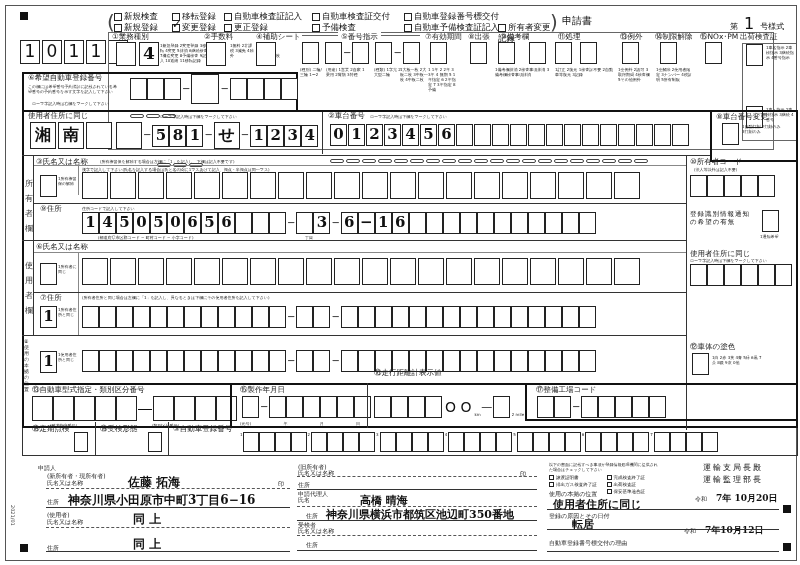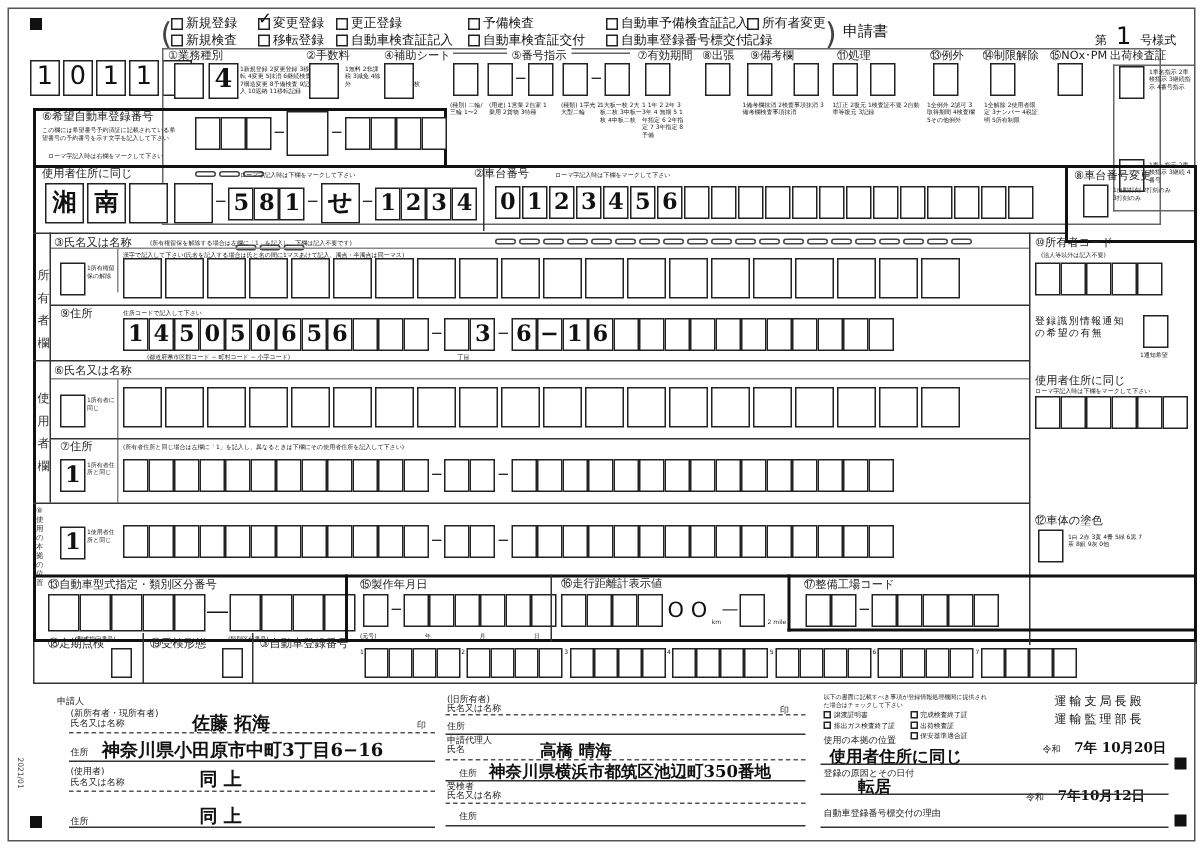--- a/index.html
+++ b/index.html
@@ -34,33 +34,33 @@
 <div class="frame"></div>
 
 <div class="mark" style="left:20px;top:12px"></div>
 <div class="mark" style="left:20px;top:544px"></div>
 <div class="mark" style="left:783px;top:505px"></div>
 <div class="mark" style="left:783px;top:543px"></div>
 
 <div class="abs" style="left:107px;top:10px;font-size:20px;color:#444">(</div>
 <div class="abs" style="left:114px;top:11px;width:440px;font-size:8.5px;line-height:11px">
   <div style="position:relative;height:11px">
+    <span class="abs" style="left:0"><span class="cb"></span><span>新規検査</span></span>
+    <span class="abs" style="left:58px"><span class="cb"></span><span>移転登録</span></span>
+    <span class="abs" style="left:110px"><span class="cb"></span><span>自動車検査証記入</span></span>
+    <span class="abs" style="left:198px"><span class="cb"></span><span>自動車検査証交付</span></span>
+    <span class="abs" style="left:290px"><span class="cb"></span><span>自動車登録番号標交付</span></span>
+  </div>
+  <div style="position:relative;height:11px">
     <span class="abs" style="left:0"><span class="cb"></span><span>新規登録</span></span>
     <span class="abs" style="left:58px"><span class="cb on"></span><span>変更登録</span></span>
     <span class="abs" style="left:110px"><span class="cb"></span><span>更正登録</span></span>
     <span class="abs" style="left:198px"><span class="cb"></span><span>予備検査</span></span>
     <span class="abs" style="left:290px"><span class="cb"></span><span>自動車予備検査証記入</span></span>
     <span class="abs" style="left:384px"><span class="cb"></span><span>所有者変更記録</span></span>
-  </div>
-  <div style="position:relative;height:11px">
-    <span class="abs" style="left:0"><span class="cb"></span><span>新規検査</span></span>
-    <span class="abs" style="left:58px"><span class="cb"></span><span>移転登録</span></span>
-    <span class="abs" style="left:110px"><span class="cb"></span><span>自動車検査証記入</span></span>
-    <span class="abs" style="left:198px"><span class="cb"></span><span>自動車検査証交付</span></span>
-    <span class="abs" style="left:290px"><span class="cb"></span><span>自動車登録番号標交付</span></span>
   </div>
 </div>
 <div class="abs" style="left:550px;top:10px;font-size:20px;color:#444">)</div>
 <div class="abs" style="left:562px;top:14px;font-size:10px">申請書</div>
 <div class="abs" style="left:730px;top:14px;font-size:8px;white-space:nowrap"><span>第</span><span style="font-size:16px;margin:0 6px">1</span><span>号様式</span></div>
 
 <div class="abs row" style="left:20px;top:40px;gap:2px">
   <span class="box b23" style="font-family:'DejaVu Sans',sans-serif;font-weight:normal">1</span>
   <span class="box b23" style="font-family:'DejaVu Sans',sans-serif;font-weight:normal">0</span>
   <span class="box b23" style="font-family:'DejaVu Sans',sans-serif;font-weight:normal">1</span>
@@ -165,21 +165,21 @@
   <span class="box b30">せ</span>
   <span class="dash" style="line-height:26px">−</span>
   <span class="box b22" style="margin-top:3px">1</span>
   <span class="box b22" style="margin-top:3px">2</span>
   <span class="box b22" style="margin-top:3px">3</span>
   <span class="box b22" style="margin-top:3px">4</span>
 </div>
 <div class="abs" style="left:157px;top:152px"><span class="pill"></span><span class="pill"></span><span class="pill"></span></div>
 <div class="vl" style="left:322px;top:112px;height:42px"></div>
 
-<div class="abs lbl" style="left:316px;top:111px">②車台番号</div>
+<div class="abs lbl" style="left:328px;top:111px">②車台番号</div>
 <div class="abs tiny" style="left:370px;top:114px">ローマ字記入時は下欄をマークして下さい</div>
 <div class="abs row" style="left:330px;top:124px;gap:1px">
   <span class="box b22">0</span>
   <span class="box b22">1</span>
   <span class="box b22">2</span>
   <span class="box b22">3</span>
   <span class="box b22">4</span>
   <span class="box b22">5</span>
   <span class="box b22">6</span>
   <span class="box b22"></span>
@@ -445,21 +445,21 @@
     <span class="box b22"></span>
     <span class="box b22"></span>
 </div>
 <div class="abs tiny" style="left:240px;top:421px;width:120px;display:flex;justify-content:space-between">
     <span>(元号)</span>
     <span>年</span>
     <span>月</span>
     <span>日</span>
   </div>
 <div class="vl" style="left:367px;top:383px;height:45px"></div>
-<div class="abs lbl" style="left:374px;top:384px">⑯走行距離計表示値</div>
+<div class="abs lbl" style="left:374px;top:368px">⑯走行距離計表示値</div>
 <div class="abs row" style="left:374px;top:396px">
   <span class="box b22"></span>
     <span class="box b22"></span>
     <span class="box b22"></span>
     <span class="box b22"></span>
   <span style="font-size:14px;line-height:22px;margin:0 3px">O O</span>
   <span class="tiny" style="margin-top:16px">km</span>
   <span class="dash">―</span>
   <span class="box b22"></span>
   <span class="tiny" style="margin-top:16px;margin-left:2px">2 mile</span>

